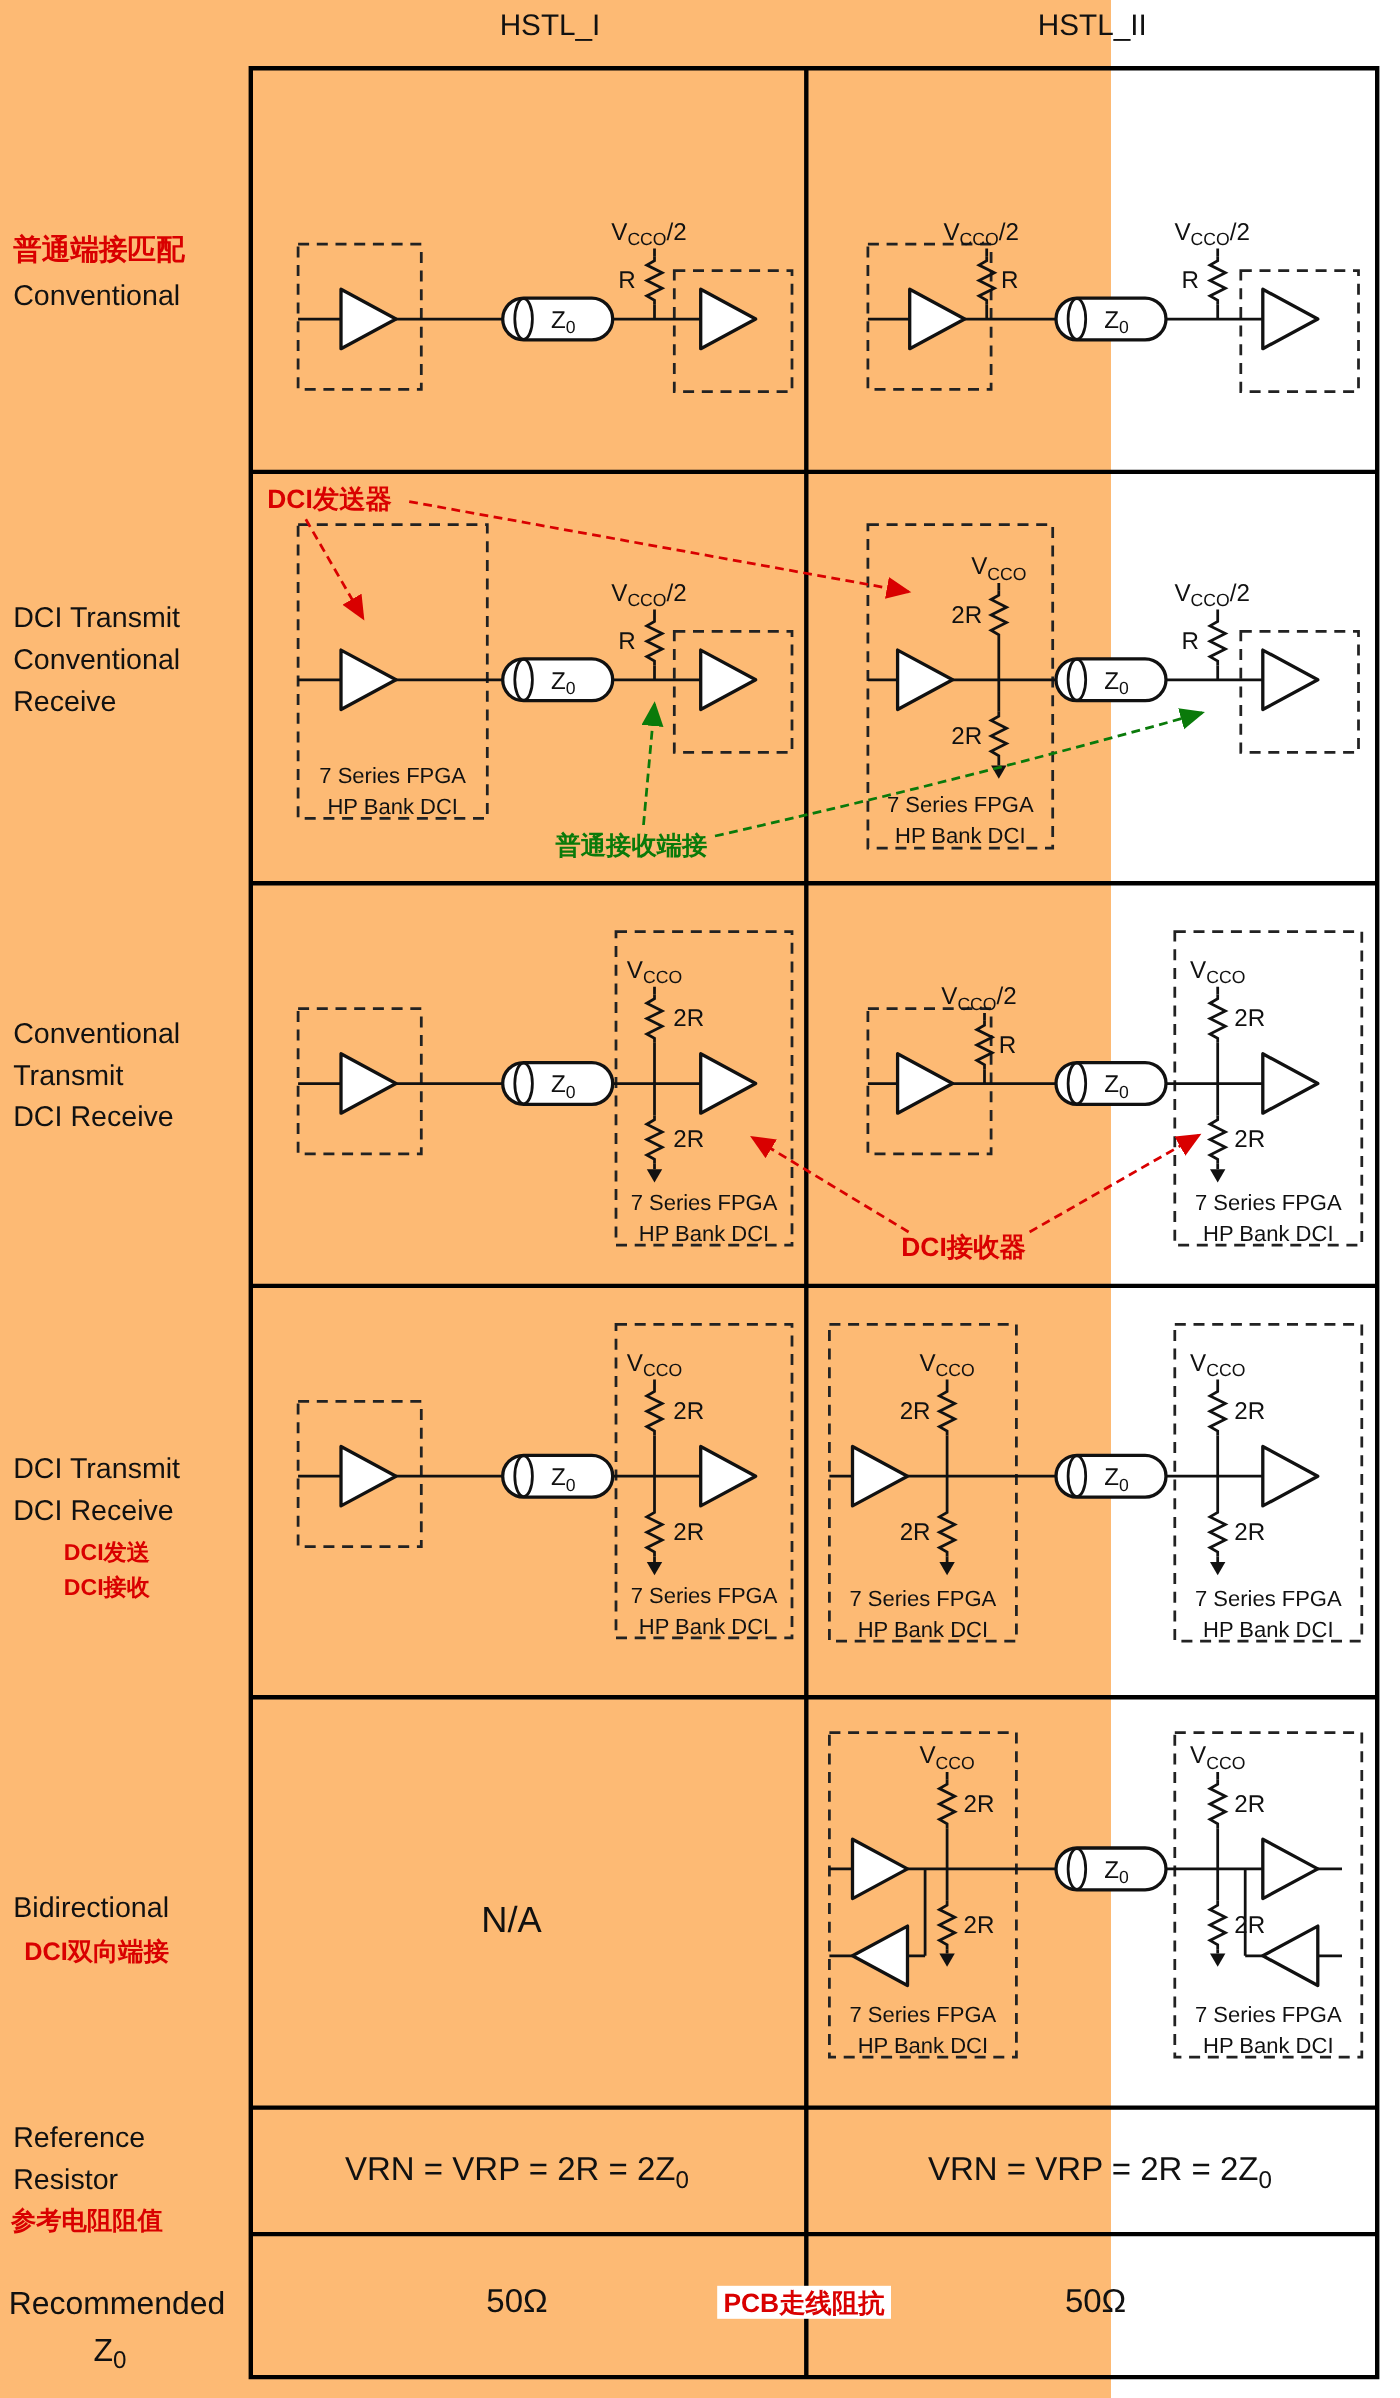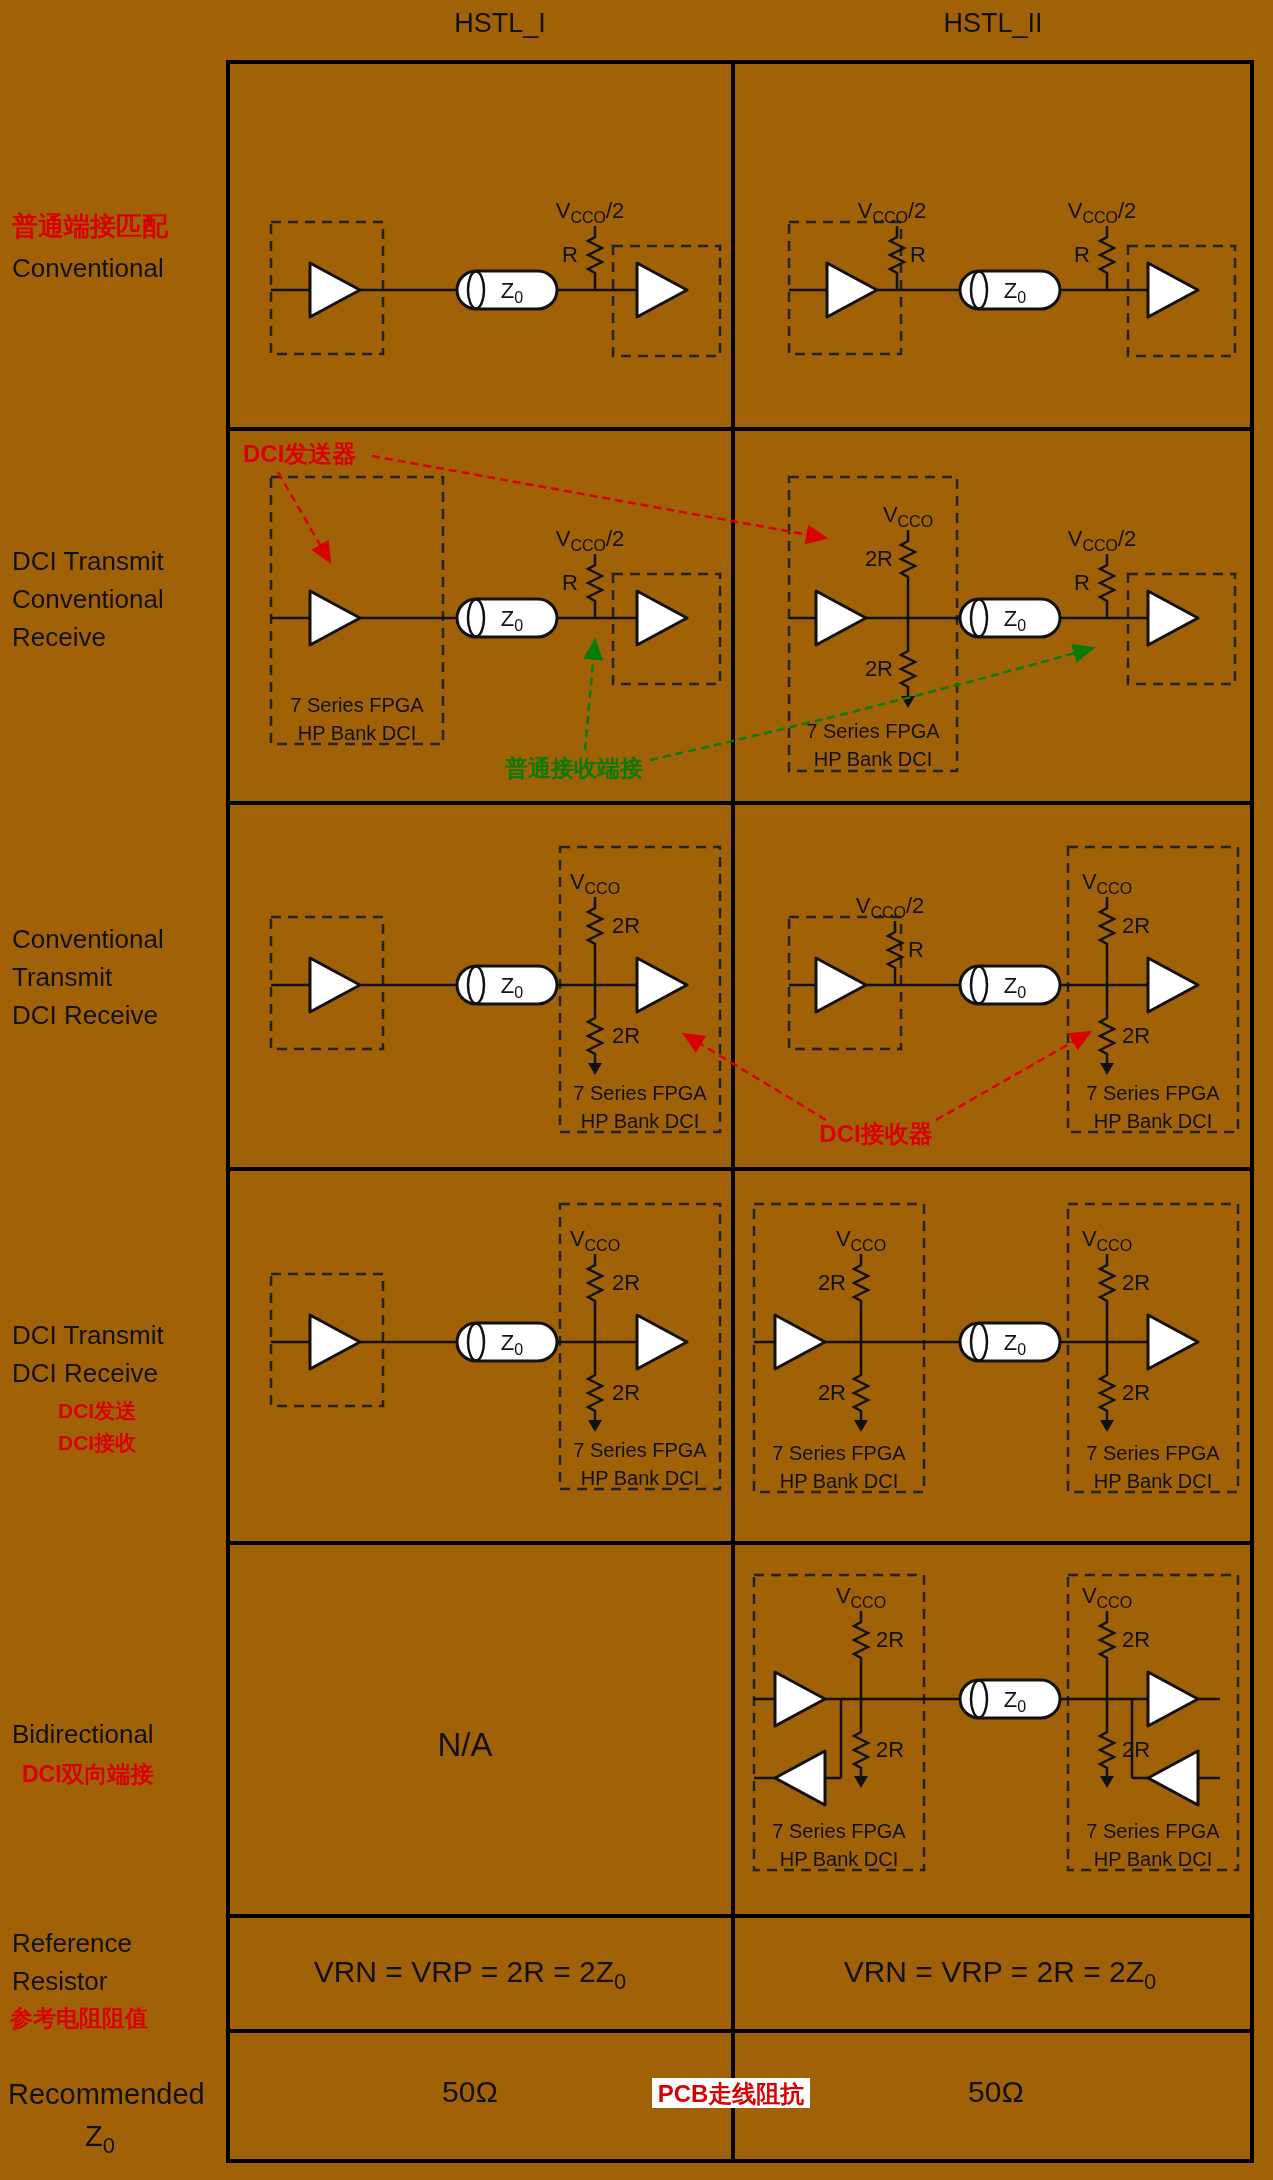--- a/index.html
+++ b/index.html
@@ -1,16 +1,16 @@
 <!DOCTYPE html>
 <html><head>
 <meta charset="utf-8">
 <style>
   html,body { margin:0; padding:0; background:#ffffff; }
-  .stage { position:relative; width:1273px; height:2180px; background:#a16207;text-decoration:underline; }
+  .stage { position:relative; width:1010px; height:2180px; background:#fdba74;text-decoration:underline; }
   svg { display:block; }
   svg text { font-family:"Liberation Sans","DejaVu Sans",sans-serif; fill:#111; }
   .hdr  { font-size:27px; }
   .lbl  { font-size:26px; }
   .lblb { font-size:29px; }
   .zh   { font-size:26px; font-weight:bold; fill:#d90000; }
   .zh2  { font-size:21px; font-weight:bold; fill:#d90000; }
   .zh3  { font-size:23px; font-weight:bold; fill:#d90000; }
   .clabel { font-size:22px; }
   .sub  { font-size:16px; }

